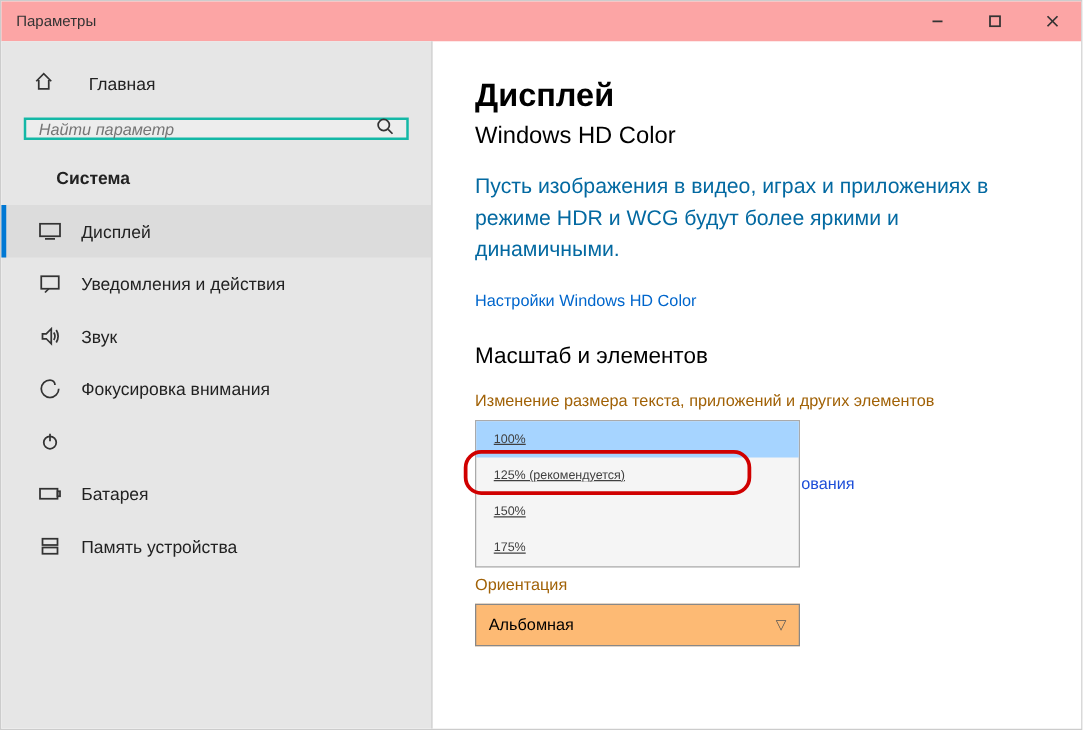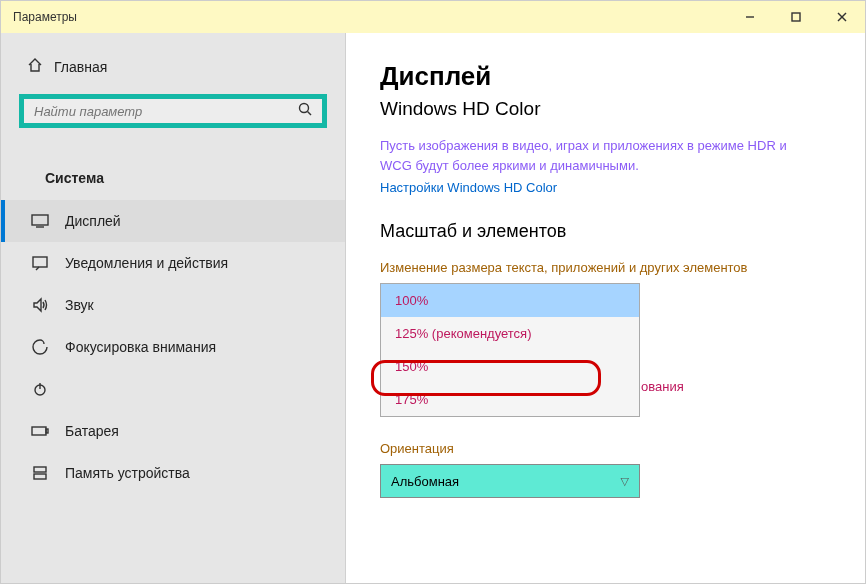--- a/index.html
+++ b/index.html
@@ -5,70 +5,70 @@
 * { margin: 0; padding: 0; box-sizing: border-box; font-family: "Segoe UI", Tahoma, sans-serif; }
 body { background: #fff; }
 .window {
   width: 866px; height: 584px; position: relative;
   border: 1px solid #ccc;
   box-shadow: 0 4px 12px rgba(0,0,0,0.15);
   margin: 0; overflow: hidden; background: #fff;
 }
 .titlebar {
   height: 32px; display: flex; align-items: center; justify-content: space-between;
-  background: #fef9c3; padding-left: 12px;
+  background: #fca5a5; padding-left: 12px;
 }
 .titlebar-title { font-size: 12px; color: #333; }
 .win-controls { display: flex; }
 .win-btn { width: 46px; height: 32px; display: flex; align-items: center; justify-content: center; color: #333; font-size: 12px; }
 .body { display: flex; height: calc(100% - 32px); }
 .sidebar {
   width: 345px; background: #e6e6e6; padding-top: 16px;
   border-right: 1px solid #d0d0d0;
   display: flex; flex-direction: column;
 }
-.home-row { display: flex; align-items: center; gap: 11px; padding: 8px 26px; font-size: 14px; color: #222; }
+.home-row { display: flex; align-items: center; gap: 28px; padding: 8px 26px; font-size: 14px; color: #222; }
 .search-box {
-  margin: 10px 18px 32px 18px; height: 34px; border: 5px solid #14b8a6; background: #ededed;
+  margin: 10px 18px 12px 18px; height: 18px; border: 2px solid #14b8a6; background: #ededed;
   display: flex; align-items: center; padding: 0 10px; justify-content: space-between;
 }
 .search-box input { border: none; background: transparent; outline: none; font-size: 13px; width: 90%; font-style: italic; color: #555; }
 .section-label { font-size: 14px; font-weight: 600; padding: 10px 26px 14px; color: #222; margin-left: 18px; }
 .nav { display: flex; flex-direction: column; }
 .nav-item {
   display: flex; align-items: center; gap: 16px; padding: 12px 26px; font-size: 14px; color: #222;
   border-left: 4px solid transparent;
 }
 .nav-item.active { border-left: 4px solid #0078d4; background: #dcdcdc; }
 .nav-item .icon { width: 18px; height: 18px; display: flex; align-items: center; justify-content: center; }
 
 .main { flex: 1; padding: 28px 34px 0 34px; overflow: hidden; position: relative; }
 .h1 { font-size: 26px; font-weight: 600; margin-bottom: 6px; }
 .h2 { font-size: 19px; font-weight: 400; margin-bottom: 16px; }
-.desc { font-size: 13px; color: #8b5cf6; line-height: 1.5; margin-bottom: 3px; max-width: 440px; }
+.desc { font-size: 17px; color: #0369a1; line-height: 1.5; margin-bottom: 19px; max-width: 440px; }
 .link { color: #0066cc; font-size: 13px; margin-bottom: 26px; display: inline-block; }
 .h3 { font-size: 18px; font-weight: 400; margin-bottom: 18px; }
 .label { font-size: 13px; color: #a16207; margin-bottom: 8px; }
 
 .dropdown-open {
   position: relative; width: 260px; border: 1px solid #aaa; background: #f5f5f5;
   margin-bottom: 6px;
 }
-.dropdown-open .opt { padding: 9px 14px; font-size: 13px; color: #be185d; }
+.dropdown-open .opt { padding: 9px 14px; font-size: 10px; color: #404040; text-decoration: underline; }
 .dropdown-open .opt.selected { background: #a6d4ff; }
 .ring {
   position: absolute; border: 3px solid #d00000; border-radius: 14px;
   left: 370px; top: 359px; width: 230px; height: 36px; pointer-events: none;
 }
-.peek-link { position: absolute; left: 640px; top: 378px; color: #be185d; font-size: 13px; }
-
-.below-scale { margin-top: 24px; }
+.peek-link { position: absolute; left: 640px; top: 378px; color: #1d4ed8; font-size: 13px; }
+
+.below-scale { margin-top: 6px; }
 .select-closed {
   width: 260px; height: 34px; border: 1px solid #888; display: flex; align-items: center;
-  justify-content: space-between; padding: 0 10px; font-size: 13px; background: #5eead4;
+  justify-content: space-between; padding: 0 10px; font-size: 13px; background: #fdba74;
   margin-top: 6px;
 }
 .chev { font-size: 11px; color: #555; }
 
 svg { stroke: #333; stroke-width: 1.4; fill: none; }
 </style>
 </head>
 <body>
 
 <div class="window">

